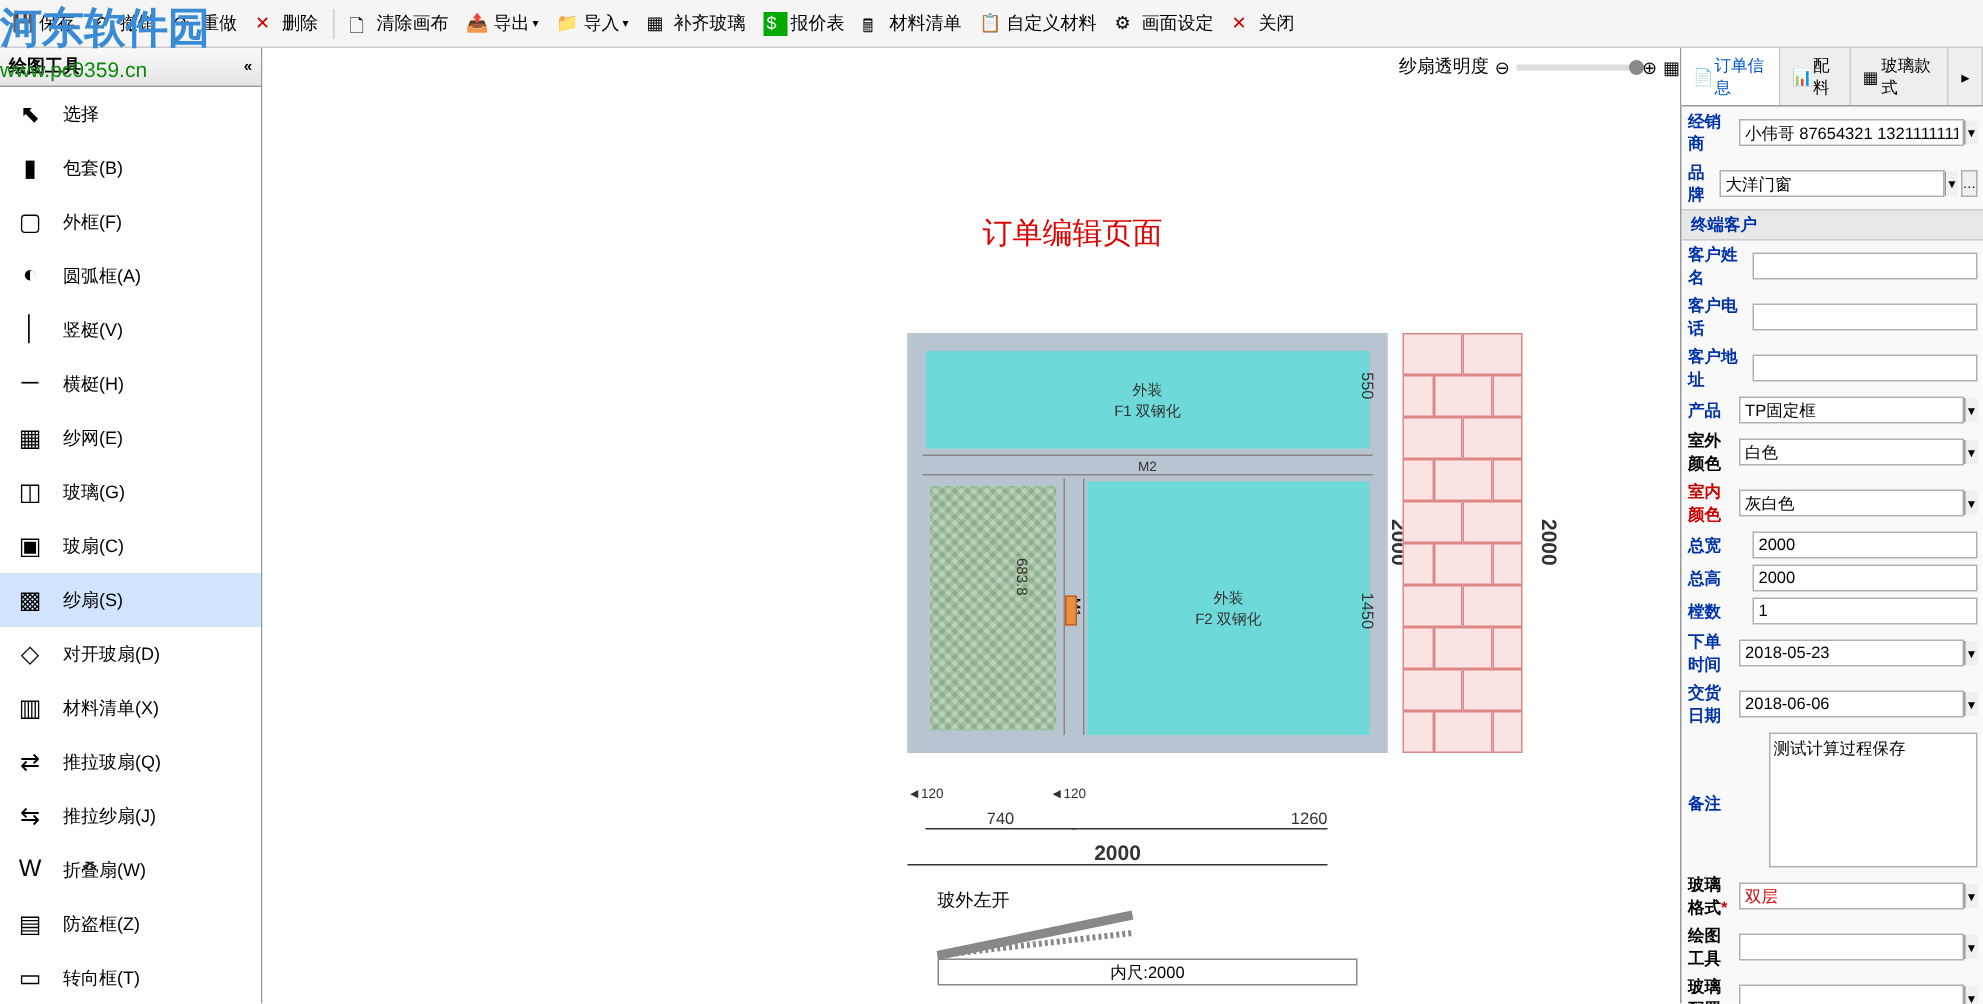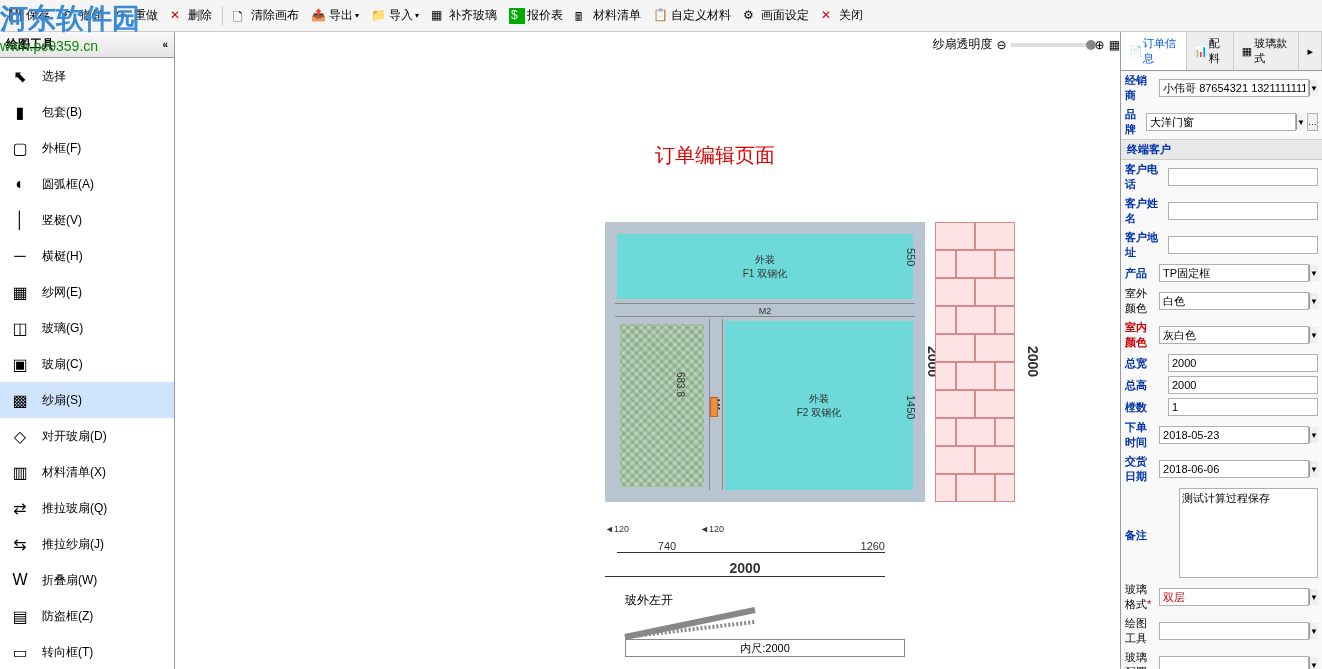--- a/index.html
+++ b/index.html
@@ -57,21 +57,21 @@
 .dim-line { border-top: 1px solid #333; }
 
 
 .right-panel { width: 202px; border-left: 1px solid #999; display: flex; flex-direction: column; background: #f9f9f9; }
 .tab-bar { display: flex; border-bottom: 1px solid #999; background: #eee; font-size: 11px; }
 .tab { padding: 4px 8px; border-right: 1px solid #ccc; display: flex; align-items: center; gap: 2px; cursor: pointer; }
 .tab.active { background: #fff; color: #0055cc; }
 .tab-icon { width: 12px; height: 12px; display: inline-block; }
 .prop-list { flex: 1; overflow-y: auto; }
 .prop-row { display: flex; align-items: center; padding: 2px 4px; min-height: 22px; }
-.prop-label { width: 54px; font-size: 11px; padding-right: 4px; }
+.prop-label { width: 54px; font-size: 11px; padding-right: 4px; font-weight: bold; }
 .prop-label.blue { color: #0033aa; font-weight: bold; }
 .prop-label.red { color: #c00; font-weight: bold; }
 .prop-label.req::after { content: '*'; color: #c00; }
 .prop-input { flex: 1; border: 1px solid #b0b0b0; background: #fff; padding: 1px 3px; font-size: 11px; height: 18px; }
 .prop-textarea { flex: 1; border: 1px solid #b0b0b0; background: #fff; padding: 2px; font-size: 11px; height: 90px; resize: none; }
 .prop-btn { width: 18px; height: 18px; border: 1px solid #b0b0b0; background: #f0f0f0; font-size: 9px; margin-left: 2px; cursor: pointer; }
 .dropdown-arrow { width: 14px; height: 16px; background: #f0f0f0; border-left: 1px solid #999; display: flex; align-items: center; justify-content: center; font-size: 8px; cursor: pointer; }
 .section-hdr { background: #e8e8e8; border-top: 1px solid #ccc; border-bottom: 1px solid #ccc; padding: 2px 6px; font-size: 11px; color: #0033aa; font-weight: bold; }
 
 
@@ -350,25 +350,25 @@
           <div class="dropdown-arrow">▼</div>
         </div>
       <div class="prop-row">
           <span class="prop-label blue">品牌</span>
           <input class="prop-input" value="大洋门窗" style="">
           <div class="dropdown-arrow">▼</div>
           <button class="prop-btn">…</button>
         </div>
       <div class="section-hdr">终端客户</div>
       <div class="prop-row">
+          <span class="prop-label blue">客户姓名</span>
+          <input class="prop-input" value="" style="">
+        </div>
+      <div class="prop-row">
           <span class="prop-label blue">客户电话</span>
-          <input class="prop-input" value="" style="">
-        </div>
-      <div class="prop-row">
-          <span class="prop-label blue">客户姓名</span>
           <input class="prop-input" value="" style="">
         </div>
       <div class="prop-row">
           <span class="prop-label blue">客户地址</span>
           <input class="prop-input" value="" style="">
         </div>
       <div class="prop-row">
           <span class="prop-label blue">产品</span>
           <input class="prop-input" value="TP固定框" style="">
           <div class="dropdown-arrow">▼</div>

